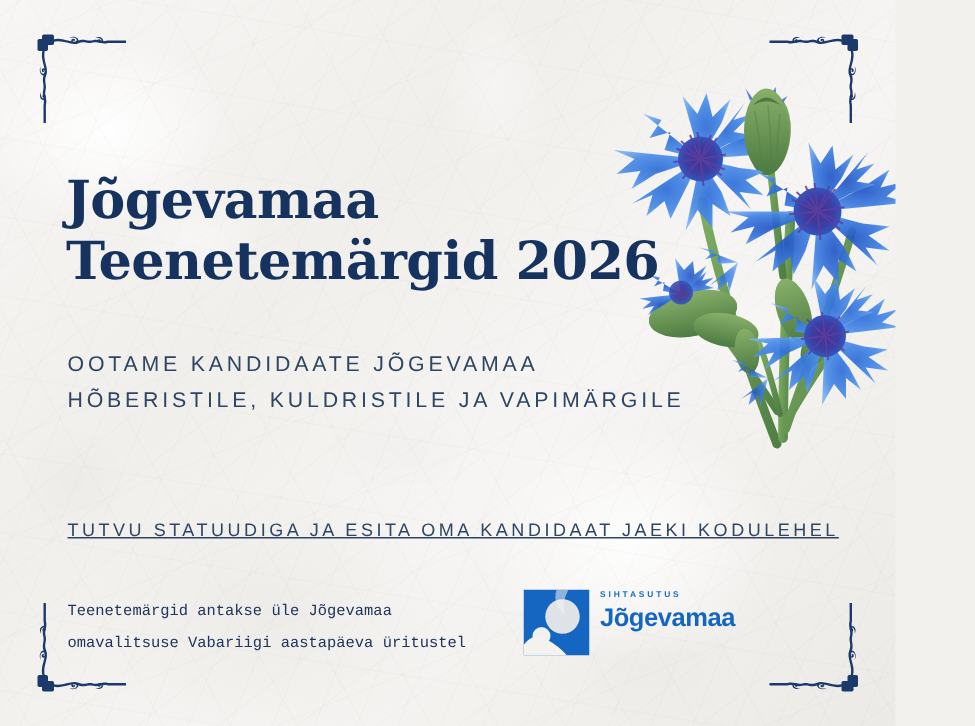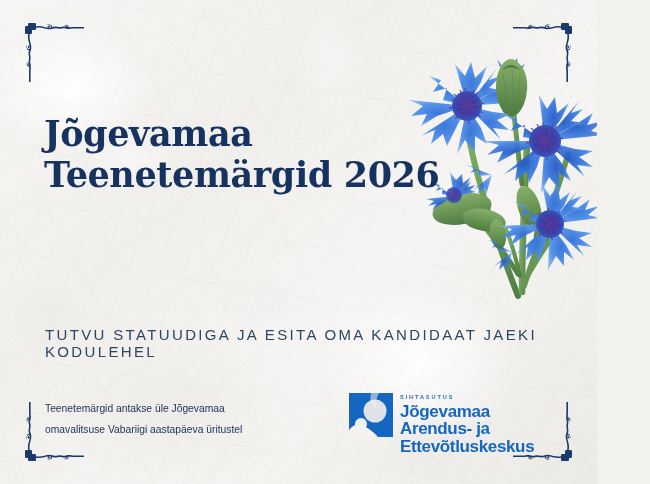--- a/index.html
+++ b/index.html
@@ -60,30 +60,31 @@
   #subhead{
     position:absolute;left:45px;top:231px;width:520px;
     font-family:"Liberation Sans", sans-serif;
     font-size:14.2px;line-height:1.72;
     letter-spacing:2.55px;
     color:#2d4663;
     font-weight:400;
     white-space:pre-line;
   }
   #cta{
-    position:absolute;left:45px;top:326px;width:590px;
+    position:absolute;left:45px;top:346px;width:590px;
     font-family:"Liberation Sans", sans-serif;
-    font-size:15px;
+    font-size:12px;
     letter-spacing:2.35px;
     color:#2d4663;
     font-weight:400;
+    text-decoration:underline;
   }
   #footnote{
     position:absolute;left:45px;top:398px;width:270px;
-    font-family:Liberation Sans, sans-serif;
+    font-family:Liberation Mono, monospace;
     font-size:10.3px;line-height:2.05;
     color:#20355c;
     white-space:pre-line;
   }
 
   
   #logo{position:absolute;left:349px;top:393px;display:flex;align-items:flex-start;}
   #logo-mark{width:44px;height:44px;flex:0 0 44px;}
   #logo-text{margin-left:7px;padding-top:2px;}
   .logo-kicker{
@@ -325,34 +326,35 @@
     <g stroke="#5c7f48" stroke-width="1" opacity=".5" fill="none">
       <path d="M131 50 q4 18 4 36"></path>
         <path d="M140 46 q2 20 2 40"></path>
         <path d="M148 52 q-2 16 -2 32"></path>
     </g>
   </svg>
 
   <div id="title">Jõgevamaa
 Teenetemärgid 2026</div>
 
+  <div id="subhead">OOTAME KANDIDAATE JÕGEVAMAA
+HÕBERISTILE, KULDRISTILE JA VAPIMÄRGILE</div>
 
   <div id="cta">TUTVU STATUUDIGA JA ESITA OMA KANDIDAAT JAEKI KODULEHEL</div>
 
   <div id="footnote">Teenetemärgid antakse üle Jõgevamaa
 omavalitsuse Vabariigi aastapäeva üritustel</div>
 
   <div id="logo">
     <svg id="logo-mark" viewBox="0 0 44 44">
       <rect x="0" y="0" width="44" height="44" fill="#1566c0"></rect>
       <circle cx="26" cy="18" r="11.5" fill="#dfe3e8"></circle>
       <circle cx="12" cy="31" r="6" fill="#eef1f4"></circle>
       <path d="M0 37 q7 -9 15 -4 q9 5 14 11 L0 44 Z" fill="#f3f2ef"></path>
       <path d="M30 0 q-5 9 -2 17 q-9 -6 -6 -17 Z" fill="#f3f2ef" opacity=".55"></path>
     </svg>
     <div id="logo-text">
       <div class="logo-kicker">SIHTASUTUS</div>
       <div class="logo-l1">Jõgevamaa</div>
-      <div class="logo-l2">Arendus- ja Ettevõtluskeskus</div>
     </div>
   </div>
 
 </div>
 
 </body></html>

